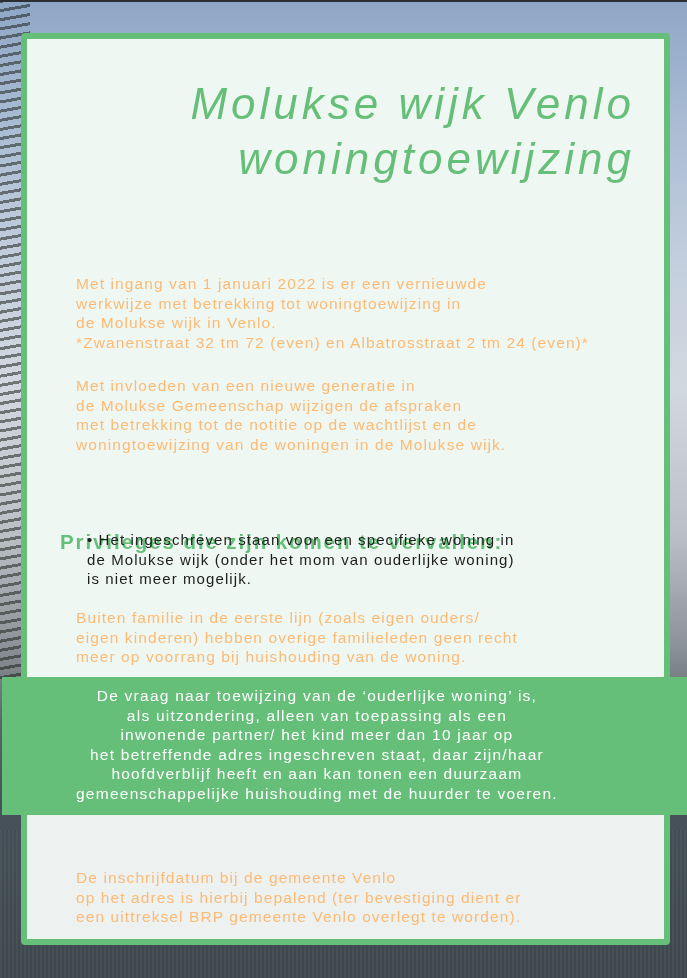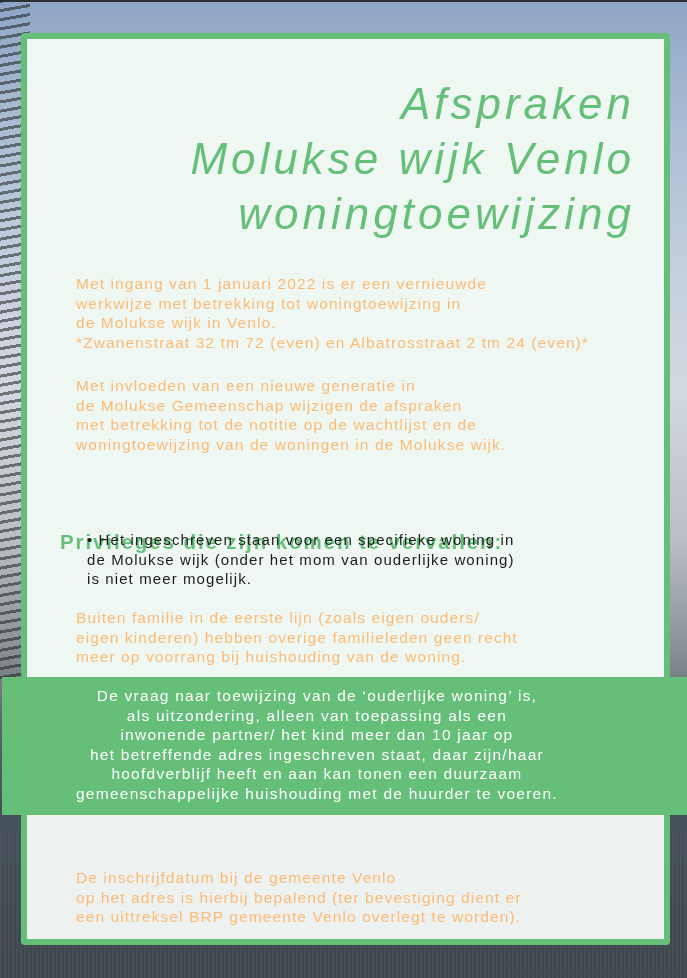--- a/index.html
+++ b/index.html
@@ -77,21 +77,20 @@
 
 <div class="bg"></div>
 <div class="topline"></div>
 
 <div class="frame"></div>
 <div class="panel top"></div>
 <div class="panel bottom"></div>
 <div class="band"></div>
 
 <div class="title">
-  <div>Afspraken</div>
   <div>Molukse wijk Venlo</div>
   <div>woningtoewijzing</div>
 </div>
 
 <div class="para p1">Met ingang van 1 januari 2022 is er een vernieuwde
 werkwijze met betrekking tot woningtoewijzing in
 de Molukse wijk in Venlo.
 *Zwanenstraat 32 tm 72 (even) en Albatrosstraat 2 tm 24 (even)*</div>
 <div class="para p2">Met invloeden van een nieuwe generatie in
 de Molukse Gemeenschap wijzigen de afspraken

